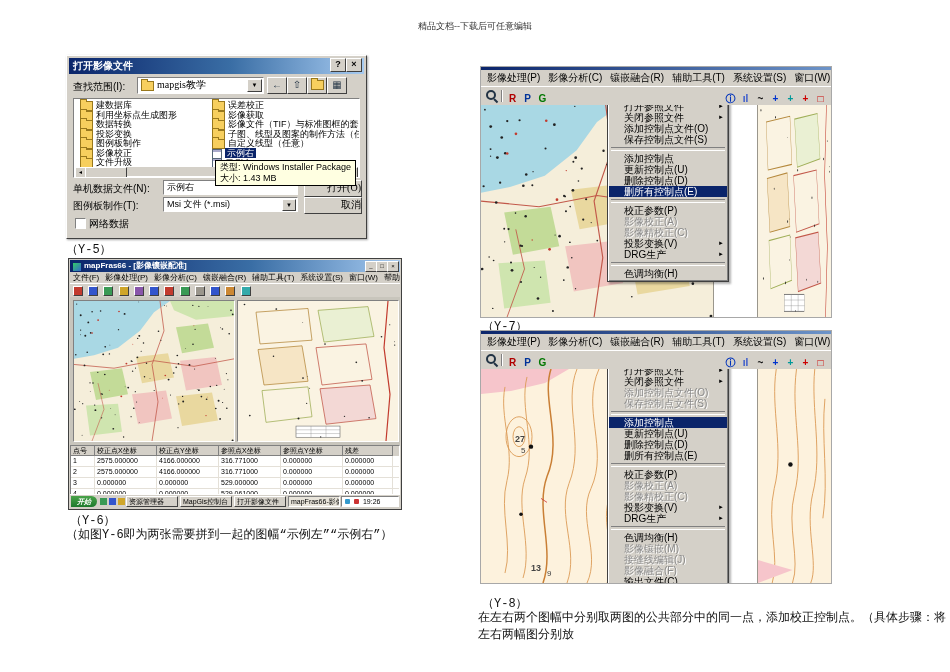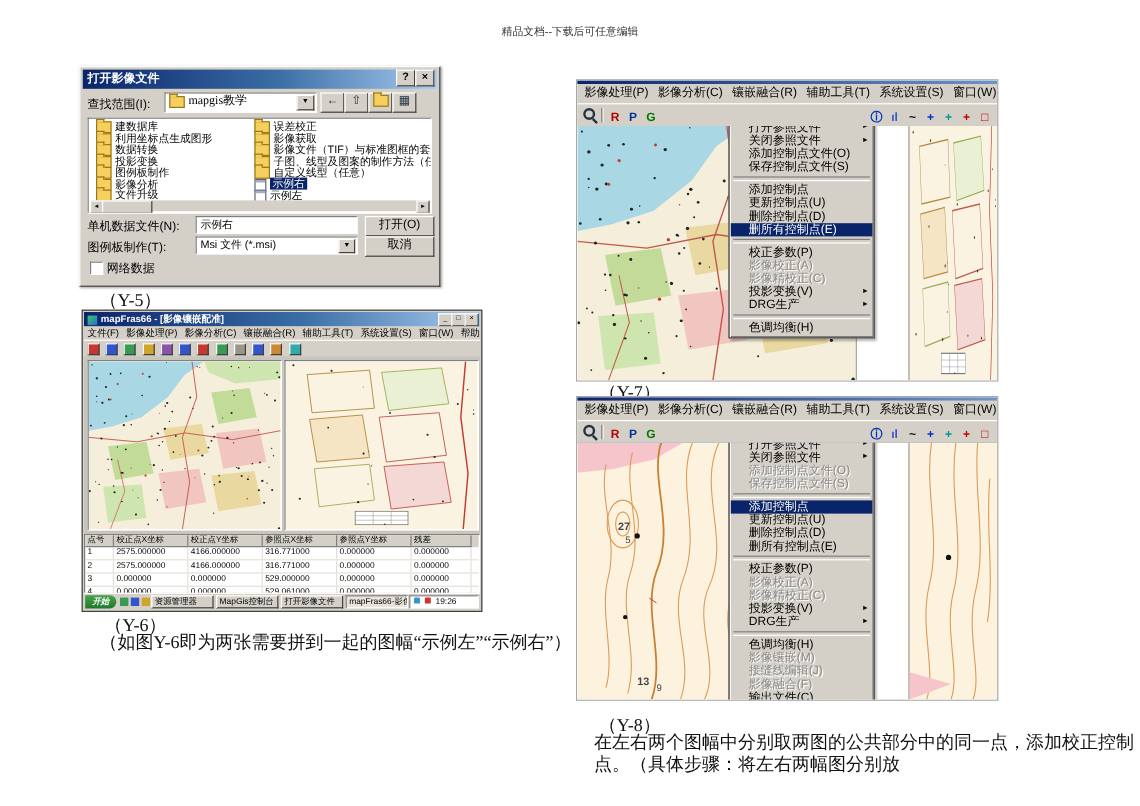--- a/index.html
+++ b/index.html
@@ -7,21 +7,21 @@
         font-family:"Liberation Sans","DejaVu Sans",sans-serif;color:#000;}
   .abs{position:absolute;}
   ul{list-style:none;margin:0;padding:0;}
 
   
   .raised{border:1px solid;border-color:#fff #404040 #404040 #fff;background:#d4d0c8;}
   .sunken{border:1px solid;border-color:#808080 #fff #fff #808080;background:#fff;}
 
   .doc-header{position:absolute;top:20px;left:0;width:100%;text-align:center;
               font-size:9px;color:#333;font-family:"Liberation Serif","DejaVu Serif",serif;}
-  .caption{position:absolute;font-size:15px;font-family:Liberation Serif, serif;color:#111;margin-left:17px;}
+  .caption{position:absolute;font-size:12px;font-family:Liberation Mono, monospace;color:#111;}
 
   
   .dlg{background:#d4d0c8;border:1px solid;border-color:#fff #404040 #404040 #fff;
        box-shadow:1px 1px 2px rgba(0,0,0,.35);font-size:10px;}
   .dlg-title{position:absolute;left:2px;top:2px;right:2px;height:16px;
              background:linear-gradient(90deg,#0a246a,#3a6ea5 55%,#a6caf0);
              color:#fff;font-weight:bold;font-size:10px;line-height:16px;padding-left:4px;}
   .tbtn{position:absolute;top:2px;width:14px;height:12px;font-size:9px;font-weight:bold;color:#000;
         text-align:center;line-height:11px;border:1px solid;border-color:#fff #404040 #404040 #fff;background:#d4d0c8;}
   .lbl{font-size:10px;}
@@ -42,21 +42,21 @@
   .selbg{background:#0a246a;color:#fff;padding:0 2px;}
   .hscroll{position:absolute;left:1px;right:1px;bottom:1px;height:9px;background:#d4d0c8;}
   .sarr{position:absolute;width:9px;height:9px;font-size:5px;line-height:8px;text-align:center;left:0;top:0;}
   .sthumb{position:absolute;left:10px;top:0;width:40px;height:9px;}
   .tooltip{position:absolute;left:148px;top:104px;background:#ffffe1;border:1px solid #000;
            font-size:9px;line-height:11px;padding:1px 4px;white-space:nowrap;z-index:6;}
   .frow{position:absolute;left:0;width:100%;height:15px;}
   .frow .lbl{position:absolute;left:6px;top:2px;}
   .field{position:absolute;left:96px;top:0;width:130px;height:13px;font-size:9px;line-height:12px;padding-left:3px;}
   .combo2 .drop{position:absolute;right:1px;top:1px;width:12px;height:10px;font-size:6px;line-height:10px;text-align:center;}
-  .dbtn{position:absolute;left:237px;top:0;width:56px;height:15px;text-align:center;font-size:10px;line-height:14px;}
+  .dbtn{position:absolute;left:237px;top:0;width:56px;height:15px;text-align:right;font-size:10px;line-height:14px;font-family:Liberation Serif, serif;}
   .chk{position:absolute;left:8px;top:1px;width:9px;height:9px;}
   .chklbl{position:absolute;left:22px;top:0;font-size:10px;}
 
   
   .appwin{background:#d4d0c8;border:1px solid #404040;font-size:8px;}
   .app-title{position:absolute;left:1px;top:1px;right:1px;height:12px;
              background:linear-gradient(90deg,#0a246a,#3a6ea5 55%,#a6caf0);
              color:#fff;font-size:8px;line-height:12px;padding-left:14px;font-weight:bold;white-space:nowrap;overflow:hidden;}
   .app-ico{position:absolute;left:3px;top:3px;width:8px;height:8px;background:linear-gradient(135deg,#3c6,#36c);}
   .winbtn{position:absolute;top:2px;width:10px;height:9px;font-size:6px;line-height:8px;text-align:center;color:#000;}
@@ -149,21 +149,21 @@
     <span class="navbtn raised" style="left:260px;top:21px">▦</span>
 
     <div class="flist sunken">
       <ul class="fcol" style="left:6px">
 
       <li class="fitem"><span class="foldico"></span><span class="fname">建数据库</span></li>
           <li class="fitem"><span class="foldico"></span><span class="fname">利用坐标点生成图形</span></li>
           <li class="fitem"><span class="foldico"></span><span class="fname">数据转换</span></li>
           <li class="fitem"><span class="foldico"></span><span class="fname">投影变换</span></li>
           <li class="fitem"><span class="foldico"></span><span class="fname">图例板制作</span></li>
-          <li class="fitem"><span class="foldico"></span><span class="fname">影像分析</span></li>
+          <li class="fitem"><span class="foldico"></span><span class="fname">影像校正</span></li>
           <li class="fitem"><span class="foldico"></span><span class="fname">文件升级</span></li>
         </ul>
       <div class="fcol2" style="left:138px">
         <ul>
 
         <li class="fitem"><span class="foldico"></span><span class="fname">误差校正</span></li>
             <li class="fitem"><span class="foldico"></span><span class="fname">影像获取</span></li>
             <li class="fitem"><span class="foldico"></span><span class="fname">影像文件（TIF）与标准图框的套合输出</span></li>
             <li class="fitem"><span class="foldico"></span><span class="fname">子图、线型及图案的制作方法（任意）</span></li>
             <li class="fitem"><span class="foldico"></span><span class="fname">自定义线型（任意）</span></li>
@@ -171,20 +171,24 @@
         <div class="fitem"><span class="fileico"></span><span class="fname selbg">示例右</span></div>
         <div class="fitem"><span class="fileico"></span><span class="fname">示例左</span></div>
       </div>
       <div class="hscroll">
         <span class="sarr raised">◄</span>
         <span class="sthumb raised"></span>
         <span class="sarr raised" style="left:auto;right:0">►</span>
       </div>
     </div>
 
+    <div class="tooltip">
+      <div>类型: Windows Installer Package</div>
+      <div>大小: 1.43 MB</div>
+    </div>
 
     <div class="frow" style="top:124px">
       <span class="lbl">单机数据文件(N):</span>
       <span class="field sunken">示例右</span>
       <span class="dbtn raised">打开(O)</span>
     </div>
     <div class="frow" style="top:141px">
       <span class="lbl">图例板制作(T):</span>
       <span class="field sunken combo2"><span>Msi 文件 (*.msi)</span><span class="drop raised">▼</span></span>
       <span class="dbtn raised">取消</span>

